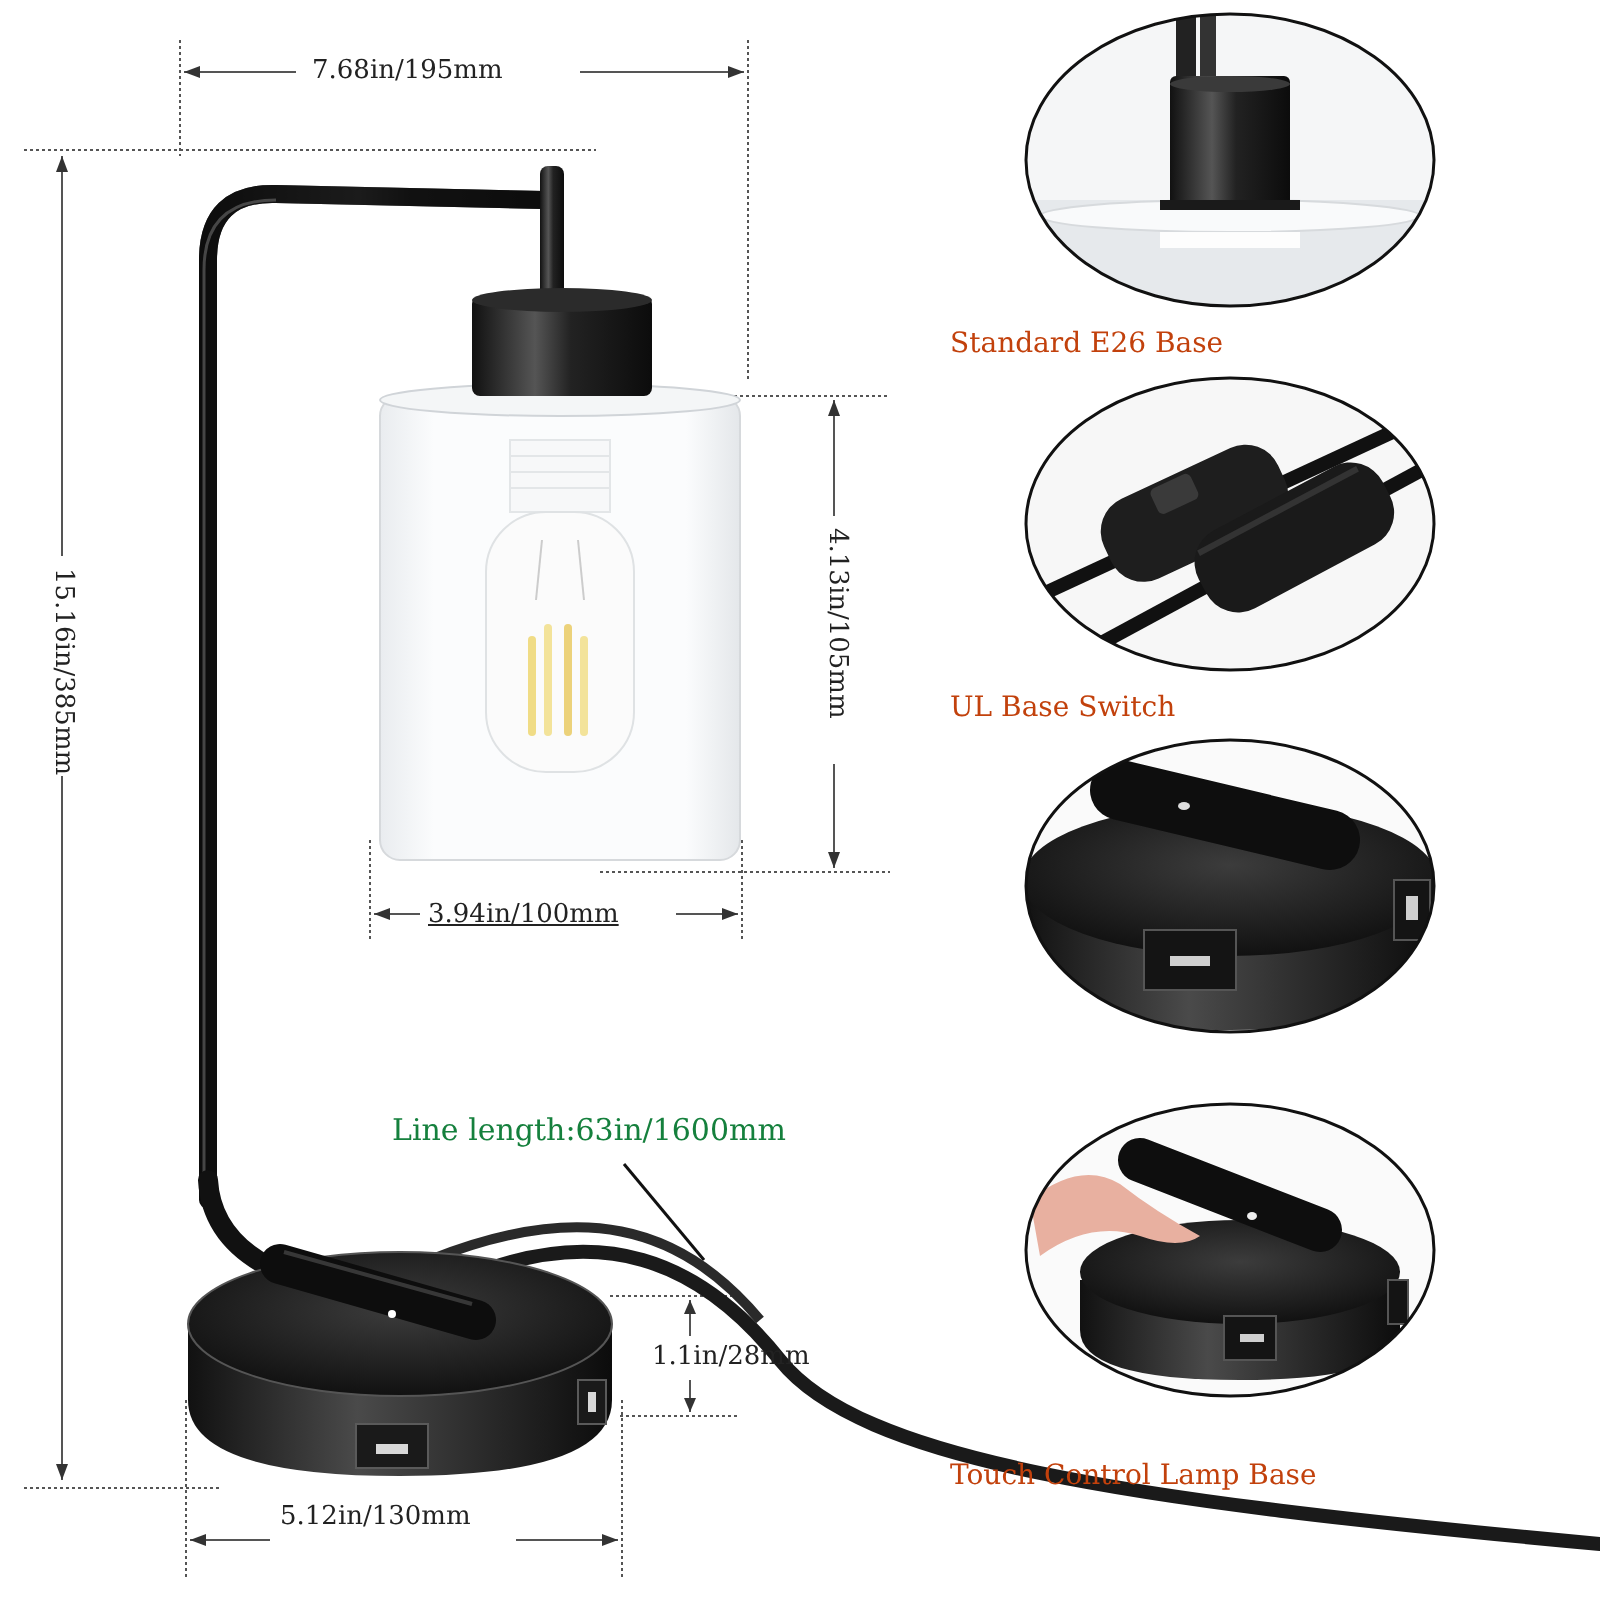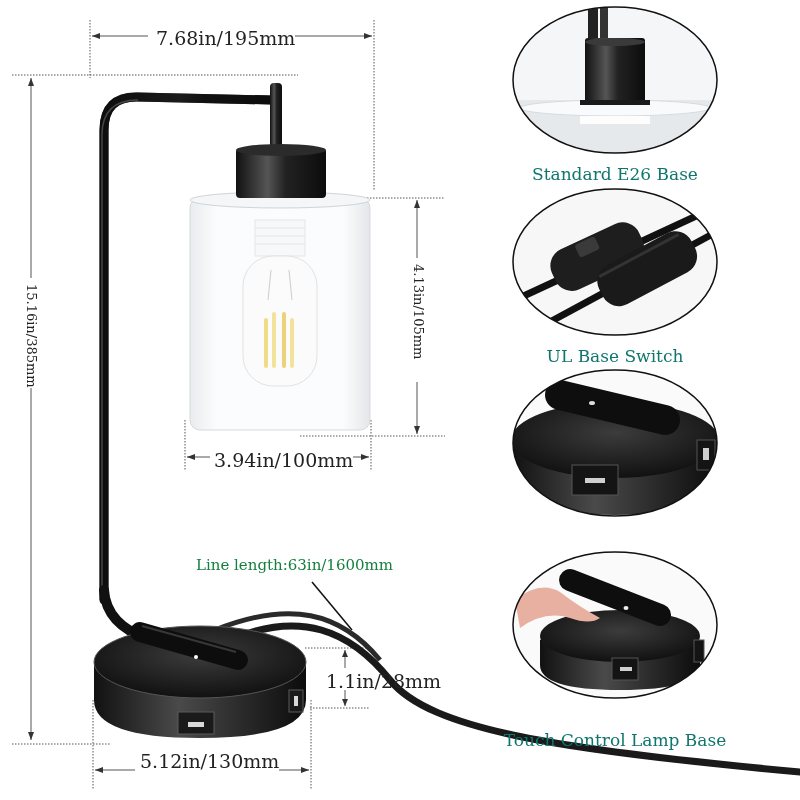--- a/index.html
+++ b/index.html
@@ -8,44 +8,43 @@
     width: 800px; height: 800px;
     overflow: hidden;
     background: #ffffff;
     font-family: "DejaVu Serif", "Liberation Serif", serif;
     color: #1a1a1a;
   }
   svg { position: absolute; left: 0; top: 0; }
   .label {
     position: absolute;
     font-family: "DejaVu Serif", "Liberation Serif", serif;
-    font-size: 19px;
+    font-size: 13px;
     color: #222;
     white-space: nowrap;
     background: #fff;
     line-height: 1;
   }
   .vlabel {
     position: absolute;
     font-family: "DejaVu Serif", "Liberation Serif", serif;
     font-size: 13px;
     color: #222;
     white-space: nowrap;
     background: #fff;
     transform-origin: left top;
     transform: rotate(90deg);
     line-height: 1;
   }
   .caption {
     position: absolute;
     font-family: "DejaVu Serif", "Liberation Serif", serif;
-    font-size: 17px;
-    color: #0f766e;
-    white-space: nowrap;
-    text-align: center;
+    font-size: 14px;
+    color: #c2410c;
+    white-space: nowrap;
     width: 280px;
   }
   .cord-label {
     position: absolute;
     font-family: "DejaVu Serif", "Liberation Serif", serif;
     font-size: 15px;
     color: #15803d;
     white-space: nowrap;
   }
 </style>
@@ -248,21 +247,21 @@
       <rect x="612" y="658" width="26" height="22" fill="#141414" stroke="#555"></rect>
       <rect x="620" y="667" width="12" height="4" fill="#cfcfcf"></rect>
       <rect x="694" y="640" width="10" height="22" fill="#141414" stroke="#555"></rect>
     </g>
     <ellipse cx="615" cy="625" rx="102" ry="73" fill="none" stroke="#111" stroke-width="1.5"></ellipse>
   </svg>
 
   <div class="label" style="left:156px; top:29px;">7.68in/195mm</div>
   <div class="vlabel" style="left:38px; top:284px;">15.16in/385mm</div>
   <div class="vlabel" style="left:425px; top:264px;">4.13in/105mm</div>
-  <div class="label" style="left:214px; top:451px;">3.94in/100mm</div>
+  <div class="label" style="left:214px; top:451px;text-decoration:underline;">3.94in/100mm</div>
   <div class="label" style="left:326px; top:672px; background:transparent;">1.1in/28mm</div>
   <div class="label" style="left:140px; top:752px;">5.12in/130mm</div>
   <div class="cord-label" style="left:196px; top:556px;">Line length:63in/1600mm</div>
 
   <div class="caption" style="left:475px; top:164px;">Standard E26 Base</div>
   <div class="caption" style="left:475px; top:346px;">UL Base Switch</div>
   <div class="caption" style="left:475px; top:710px;margin-top:20px;">Touch Control Lamp Base</div>
 </div>
 
 </body></html>

